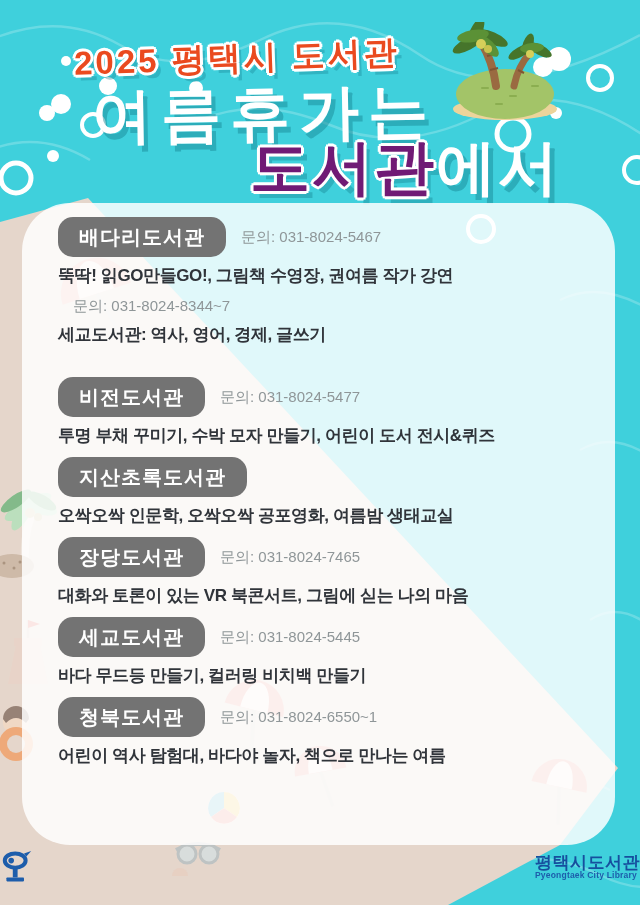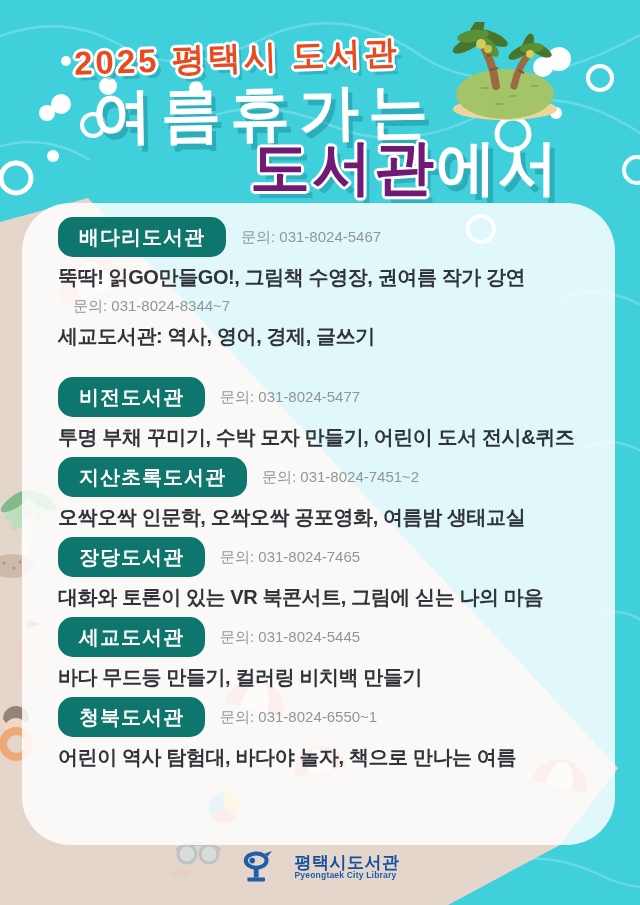--- a/index.html
+++ b/index.html
@@ -45,40 +45,40 @@
     position:absolute;left:22px;top:203px;width:593px;height:642px;
     background:rgba(255,255,255,0.84);
     border-radius:48px;
   }
   .rows{position:absolute;left:36px;top:14px;right:20px;}
   .row{height:80px;}
   .row-head{display:flex;align-items:center;}
   .lib-badge{
     display:inline-flex;align-items:center;justify-content:center;
     height:40px;padding:0 21px;border-radius:15px;
-    background:#0f766e;color:#ffffff;
+    background:#737373;color:#ffffff;
     font-size:20px;font-weight:800;letter-spacing:1px;white-space:nowrap;
   }
   .contact{
     margin-left:15px;color:#8f9698;font-size:15px;font-weight:500;white-space:nowrap;text-align:center;
   }
   .programs{
-    margin-top:7px;color:#30343a;font-size:20px;font-weight:600;
+    margin-top:7px;color:#30343a;font-size:17px;font-weight:600;
     letter-spacing:-0.4px;white-space:nowrap;
   }
 
   .ring-on-panel{
     position:absolute;left:466px;top:214px;width:22px;height:22px;
     border:4px solid #ffffff;border-radius:50%;
   }
 
   
   .footer{
     position:absolute;left:0;top:850px;width:640px;
-    display:flex;align-items:center;justify-content:center;gap:22px;
+    display:flex;align-items:center;justify-content:space-between;gap:22px;
   }
   .logo-text{display:flex;flex-direction:column;line-height:1.05;}
   .logo-name{font-size:17px;font-weight:800;color:#164f9e;letter-spacing:0.5px;}
   .logo-sub{font-size:8.5px;font-weight:700;color:#1d5dab;letter-spacing:0.2px;}
 </style>
 </head>
 <body>
 
 <div class="poster">
 
@@ -264,21 +264,20 @@
           <span class="lib-badge">비전도서관</span>
           <span class="contact">문의: 031-8024-5477</span>
         </div>
         <div class="programs">투명 부채 꾸미기, 수박 모자 만들기, 어린이 도서 전시&amp;퀴즈</div>
       </div>
 
 
       <div class="row">
         <div class="row-head">
           <span class="lib-badge">지산초록도서관</span>
-          <span class="contact">문의: 031-8024-7451~2</span>
         </div>
         <div class="programs">오싹오싹 인문학, 오싹오싹 공포영화, 여름밤 생태교실</div>
       </div>
 
       <div class="row">
         <div class="row-head">
           <span class="lib-badge">장당도서관</span>
           <span class="contact">문의: 031-8024-7465</span>
         </div>
         <div class="programs">대화와 토론이 있는 VR 북콘서트, 그림에 싣는 나의 마음</div>

